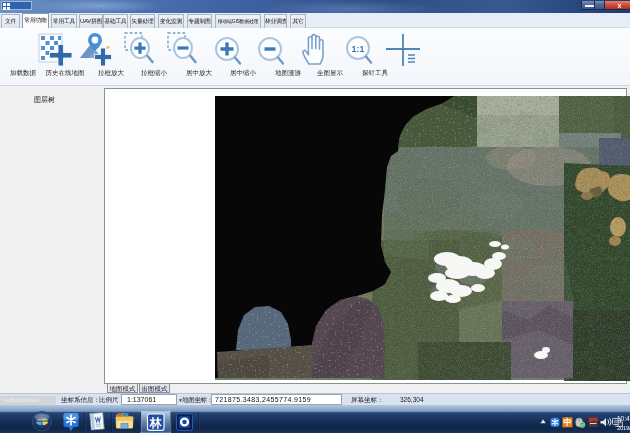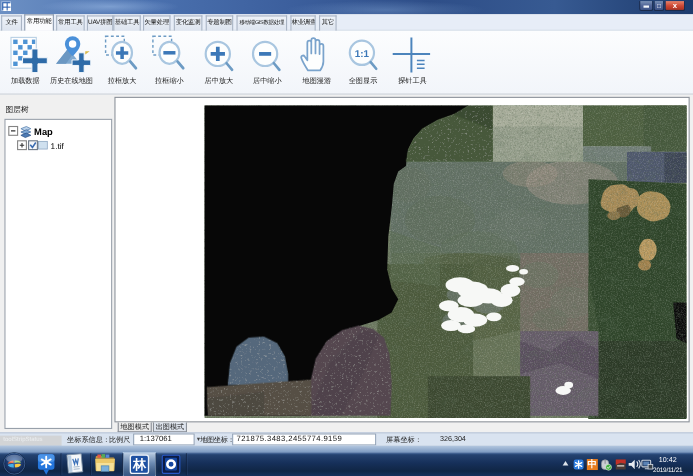--- a/index.html
+++ b/index.html
@@ -1,18 +1,18 @@
 <!DOCTYPE html>
 <html><head>
 <meta charset="utf-8">
 <style>
 * { margin:0; padding:0; box-sizing:border-box; }
 html,body { width:630px; height:433px; overflow:hidden; font-family:"Liberation Sans", sans-serif; }
 #app { position:relative; width:630px; height:433px; background:#f0f0f0; }
-.abs { position:absolute; }
+.abs { position:absolute;padding-left:29px; }
 
 
 #titlebar { left:0; top:0; width:630px; height:13px;
   background:
     radial-gradient(ellipse 90px 10px at 100px 6px, rgba(165,195,235,.5), rgba(165,195,235,0) 70%),
     radial-gradient(ellipse 130px 12px at 350px 9px, rgba(140,175,220,.35), rgba(140,175,220,0) 70%),
     linear-gradient(90deg,#6c90c4 0%,#4a70ae 22%,#3c5f9d 42%,#2e4e88 62%,#375a92 80%,#1d3b6d 100%); }
 #titleicon { left:1px; top:1px; width:9px; height:9px; background:#2f62b0; border:1px solid #9db8dc; }
 #titleicon:before { content:""; position:absolute; left:1px; top:1px; width:3px; height:3px; background:#fff; box-shadow:4px 0 0 #fff, 0 4px 0 #fff, 4px 4px 0 #fff; }
 .winbtn { top:1px; height:9px; border:1px solid #1a2a4a; border-top:none; border-radius:0 0 2px 2px; }
@@ -159,38 +159,20 @@
   <div class="cap" style="left:43px;width:44px;">历史在线地图</div>
   <div class="cap" style="left:96px;width:30px;">拉框放大</div>
   <div class="cap" style="left:139px;width:30px;">拉框缩小</div>
   <div class="cap" style="left:184px;width:30px;">居中放大</div>
   <div class="cap" style="left:228px;width:30px;">居中缩小</div>
   <div class="cap" style="left:273px;width:30px;">地图漫游</div>
   <div class="cap" style="left:315px;width:30px;">全图显示</div>
   <div class="cap" style="left:360px;width:30px;">探针工具</div>
 
   <div id="lpanel-label" class="abs">图层树</div>
-  <div id="treebox" class="abs">
-    <svg width="96" height="282" viewBox="0 0 96 282" xmlns="http://www.w3.org/2000/svg">
-
-      <rect x="3" y="6" width="8" height="8" fill="#fff" stroke="#848484"></rect>
-      <path d="M5,10 h4" stroke="#333" stroke-width="1"></path>
-      <path d="M14,8 l5,-2 l4,2 l-5,2 z" fill="#bcd2ea" stroke="#5580b0" stroke-width="0.7"></path>
-      <path d="M14,11 l5,-2 l4,2 l-5,2 z" fill="#7fa8d4" stroke="#44699a" stroke-width="0.7"></path>
-      <path d="M14,14 l5,-2 l4,2 l-5,2 z" fill="#4f7cb4" stroke="#2f5588" stroke-width="0.7"></path>
-      <text x="26" y="14" font-size="8.5" font-family="Liberation Sans, sans-serif" font-weight="bold" fill="#000">Map</text>
-
-      <rect x="11" y="19" width="8" height="8" fill="#fff" stroke="#848484"></rect>
-      <path d="M13,23 h4 M15,21 v4" stroke="#333" stroke-width="1"></path>
-      <rect x="21" y="19" width="8" height="8" fill="#f4f7fa" stroke="#6a7684"></rect>
-      <path d="M22.5,22.5 l2,2.5 l3,-4.5" stroke="#3a6bb0" stroke-width="1.4" fill="none"></path>
-      <rect x="30" y="19.5" width="8" height="7" fill="#cfe0ef" stroke="#8aa4c0" stroke-width="0.7"></rect>
-      <text x="41" y="26" font-size="7.5" font-family="Liberation Sans, sans-serif" fill="#000">1.tif</text>
-    </svg>
-  </div>
 
   <div id="mapcanvas" class="abs">
     <svg width="521" height="294" viewBox="105 89 521 294" xmlns="http://www.w3.org/2000/svg">
       <defs>
         <filter id="wn" x="0%" y="0%" width="100%" height="100%">
           <feTurbulence type="fractalNoise" baseFrequency="0.9" numOctaves="2" seed="3" stitchTiles="stitch"></feTurbulence>
           <feColorMatrix type="matrix" values="0 0 0 0 0.96  0 0 0 0 0.97  0 0 0 0 0.92  1.3 0 0 0 -0.6"></feColorMatrix>
           <feGaussianBlur stdDeviation="0.25"></feGaussianBlur>
         </filter>
         <filter id="dn" x="0%" y="0%" width="100%" height="100%">

